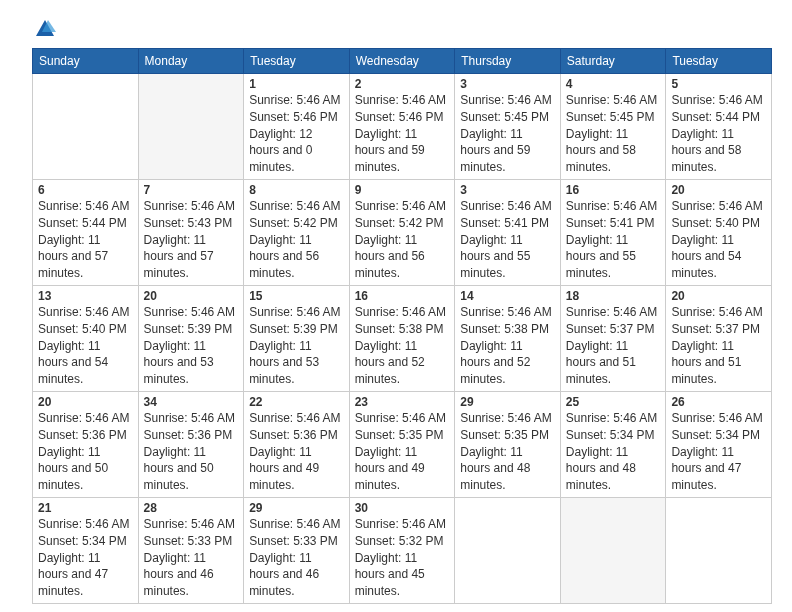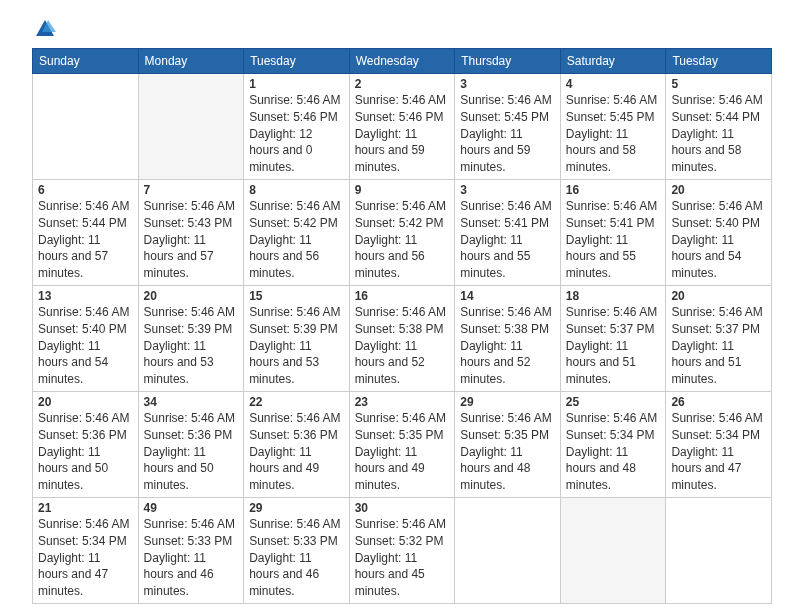--- a/index.html
+++ b/index.html
@@ -252,21 +252,21 @@
             <span class="day-num">26</span>
             <div class="day-info">Sunrise: 5:46 AM<br>Sunset: 5:34 PM<br>Daylight: 11 hours and 47 minutes.</div>
           </td>
         </tr>
         <tr class="row-week">
           <td>
             <span class="day-num">21</span>
             <div class="day-info">Sunrise: 5:46 AM<br>Sunset: 5:34 PM<br>Daylight: 11 hours and 47 minutes.</div>
           </td>
           <td>
-            <span class="day-num">49</span>
+            <span class="day-num">28</span>
             <div class="day-info">Sunrise: 5:46 AM<br>Sunset: 5:33 PM<br>Daylight: 11 hours and 46 minutes.</div>
           </td>
           <td>
             <span class="day-num">29</span>
             <div class="day-info">Sunrise: 5:46 AM<br>Sunset: 5:33 PM<br>Daylight: 11 hours and 46 minutes.</div>
           </td>
           <td>
             <span class="day-num">30</span>
             <div class="day-info">Sunrise: 5:46 AM<br>Sunset: 5:32 PM<br>Daylight: 11 hours and 45 minutes.</div>
           </td>

